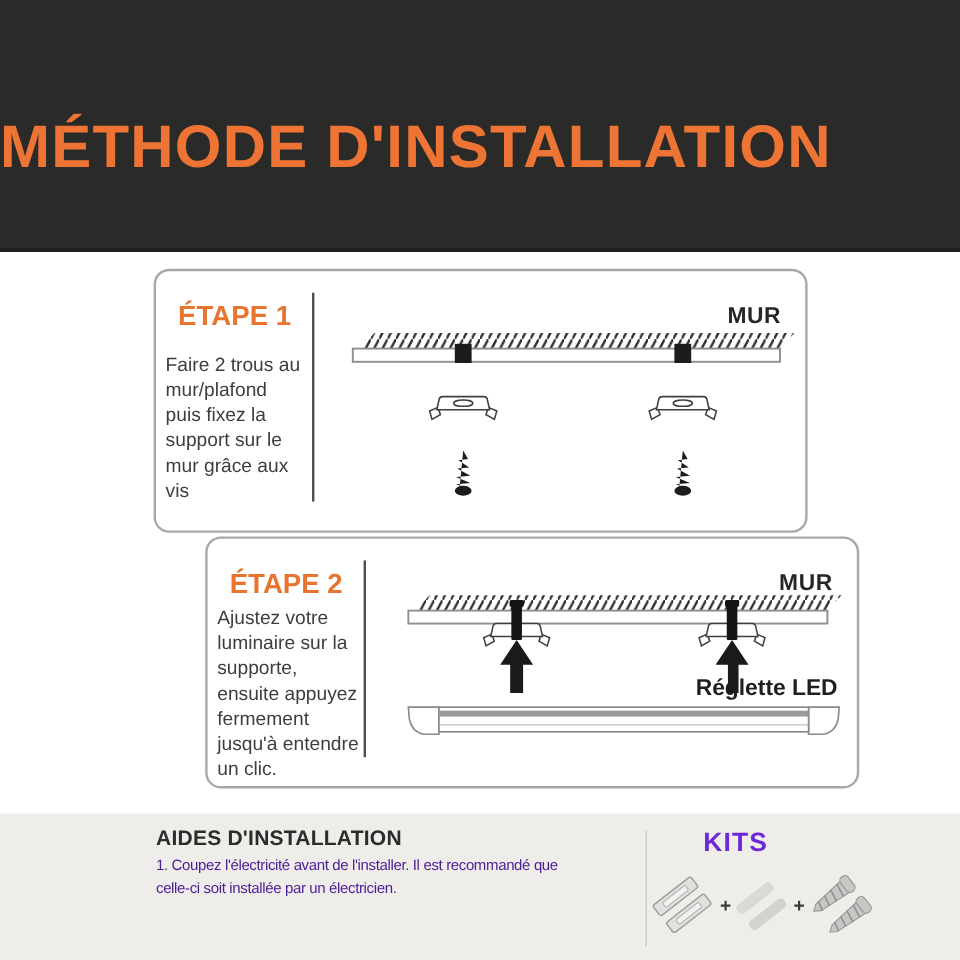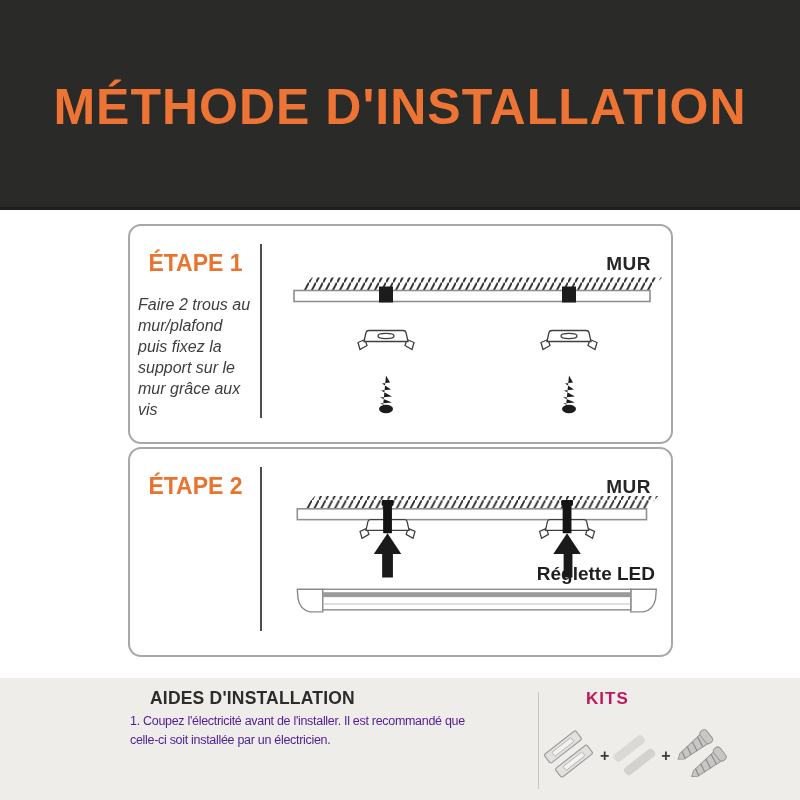--- a/index.html
+++ b/index.html
@@ -9,86 +9,85 @@
     background:#ffffff;
   }
   .page { position:relative; width:800px; height:800px; overflow:hidden; background:#ffffff; }
 
   
   .header {
     position:absolute; left:0; top:0; width:800px; height:207px;
     background:#2A2A28; border-bottom:3px solid #1E1E1C;
   }
   .header-title {
-    position:absolute; left:0; top:78px; width:100%;
-    text-align:center;
+    position:absolute; left:0; top:93px; width:100%;
     font-size:50px; font-weight:600; letter-spacing:1px;
     color:#ED7434; white-space:nowrap;
   }
 
   
   .step-box {
     position:absolute; left:128px; width:545px;
     background:#ffffff; border:2px solid #A8A8A8; border-radius:13px;
     box-sizing:border-box;
   }
   #step1 { top:224px; height:220px; }
-  #step2 { top:447px; height:210px; }
+  #step2 { top:447px; height:210px;margin-left:43px; }
 
   .step-title {
     position:absolute; left:0; top:24px; width:131px;
     text-align:center;
     font-size:23px; font-weight:800; color:#E8742F;
     white-space:nowrap;
   }
   .col-divider {
     position:absolute; left:130px; top:18px; bottom:24px; width:0;
     border-left:2px solid #4E4E4E;
   }
   .step-body {
     position:absolute; left:8px; width:122px;
     font-size:16px; line-height:21px; color:#3E3E3E;
     white-space:pre-line;
   }
-  #step1 .step-body { top:68px;font-style:italic; }
+  #step1 .step-body { top:68px; }
   #step2 .step-body { top:56px; }
 
   .mur-label {
     position:absolute; right:20px; top:27px;
     font-size:19px; font-weight:700; color:#262626; letter-spacing:0.5px;
   }
   .diagram { position:absolute; left:130px; top:0; width:413px; height:100%; }
 
   .fixture-label {
     position:absolute; right:16px; top:114px;
     font-size:19px; font-weight:700; color:#1F1F1F;
   }
 
   
   .footer {
     position:absolute; left:0; top:678px; width:800px; height:122px;
     background:#EFEDEA;
   }
   .aides-title {
     position:absolute; left:130px; top:10px;
-    font-size:17.5px; font-weight:800; color:#2C2C2C; letter-spacing:0.2px;margin-left:20px;
+    font-size:17.5px; font-weight:800; color:#2C2C2C; letter-spacing:0.2px;
   }
   .aides-notes {
     position:absolute; left:130px; top:34px;
     font-size:12.5px; line-height:18.5px; letter-spacing:-0.3px;
     color:#4c1d95;
   }
   .aides-note { white-space:pre; }
   .kits-divider {
     position:absolute; left:538px; top:14px; height:97px; width:0;
     border-left:1.5px solid #C6C6C6;
   }
   .kits-title {
     position:absolute; left:586px; top:11px;
-    font-size:17px; font-weight:700; color:#be185d; letter-spacing:1px;
+    font-size:22px; font-weight:700; color:#6d28d9; letter-spacing:1px;
   }
   .kits-row {
     position:absolute; left:543px; top:46px; height:64px;
     display:flex; align-items:center; gap:2px;
   }
   .plus-sign { font-size:16px; font-weight:700; color:#3A3A3A; margin:0 1px; }
 </style>
 </head>
 <body>
 
@@ -145,20 +144,27 @@
       <g fill="#1C1C1C">
         <path d="M309 145 L313 152 L305 153 L314 159 L304 160 L315 166 L303 167 L315 172 L303 173 L312 176 L306 176 Z"></path>
         <ellipse cx="309" cy="178.5" rx="7" ry="4.2"></ellipse>
       </g>
     </svg>
   </div>
 
   <div class="step-box" id="step2">
     <div class="step-title">ÉTAPE 2</div>
     <div class="col-divider"></div>
+    <div class="step-body">Ajustez votre
+luminaire sur la
+supporte,
+ensuite appuyez
+fermement
+jusqu'à entendre
+un clic.</div>
     <div class="mur-label">MUR</div>
     <div class="fixture-label">Réglette LED</div>
 
     <svg class="diagram" viewBox="0 0 413 210" xmlns="http://www.w3.org/2000/svg">
       <defs>
         <pattern id="hatch2" patternUnits="userSpaceOnUse" width="7" height="13">
           <line x1="0" y1="13" x2="7" y2="0" stroke="#2E2E2E" stroke-width="2"></line>
         </pattern>
       </defs>
 

